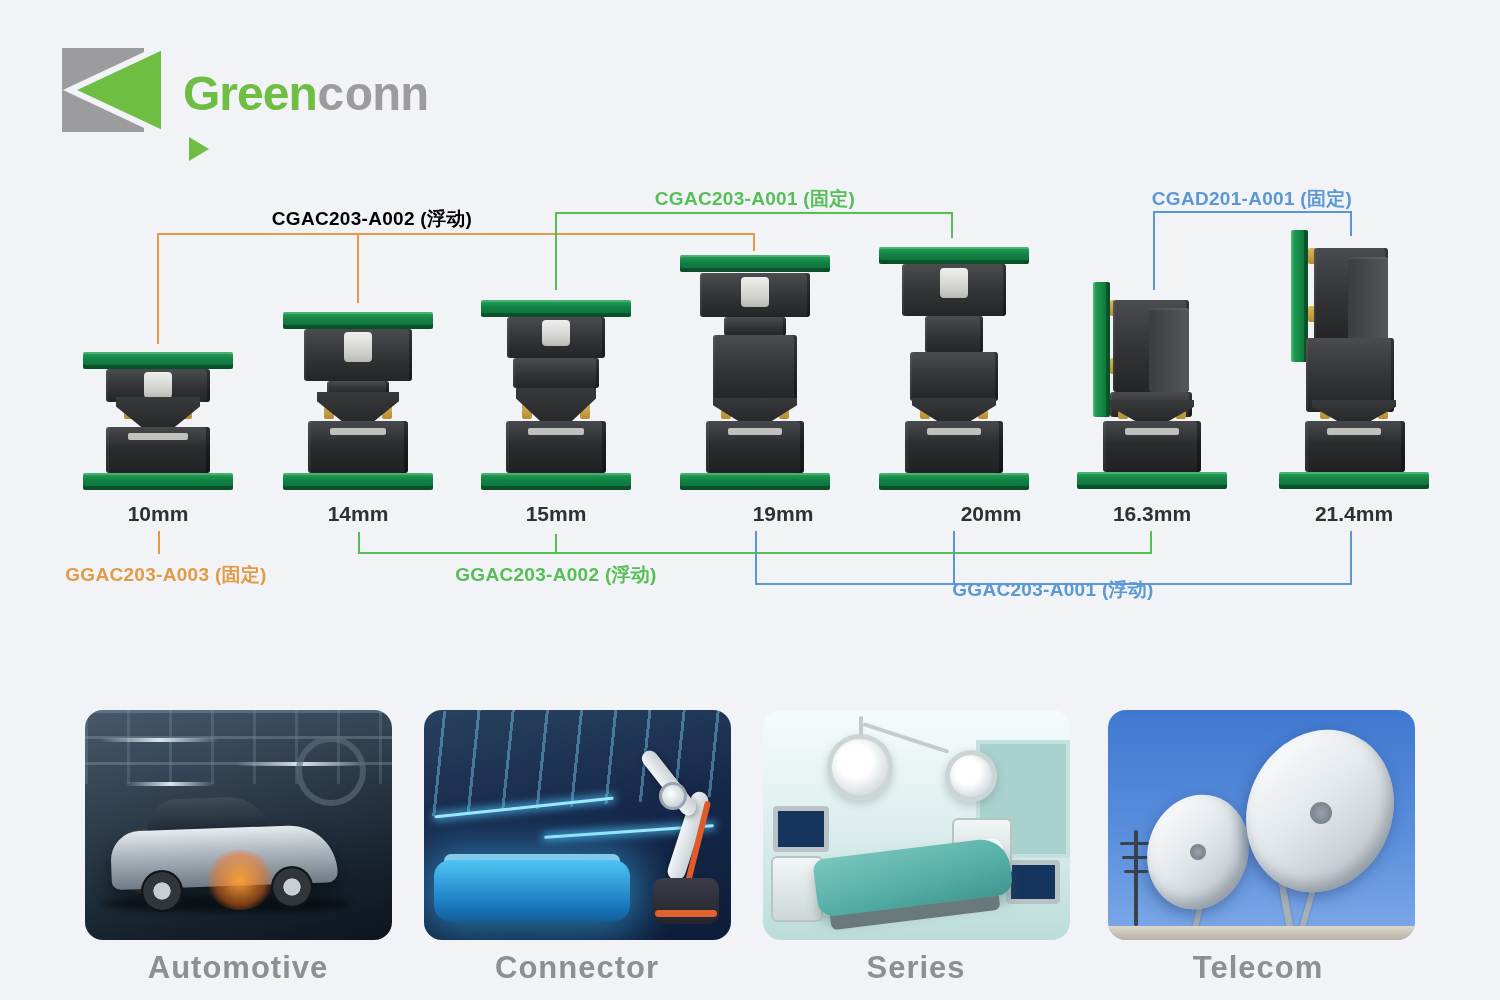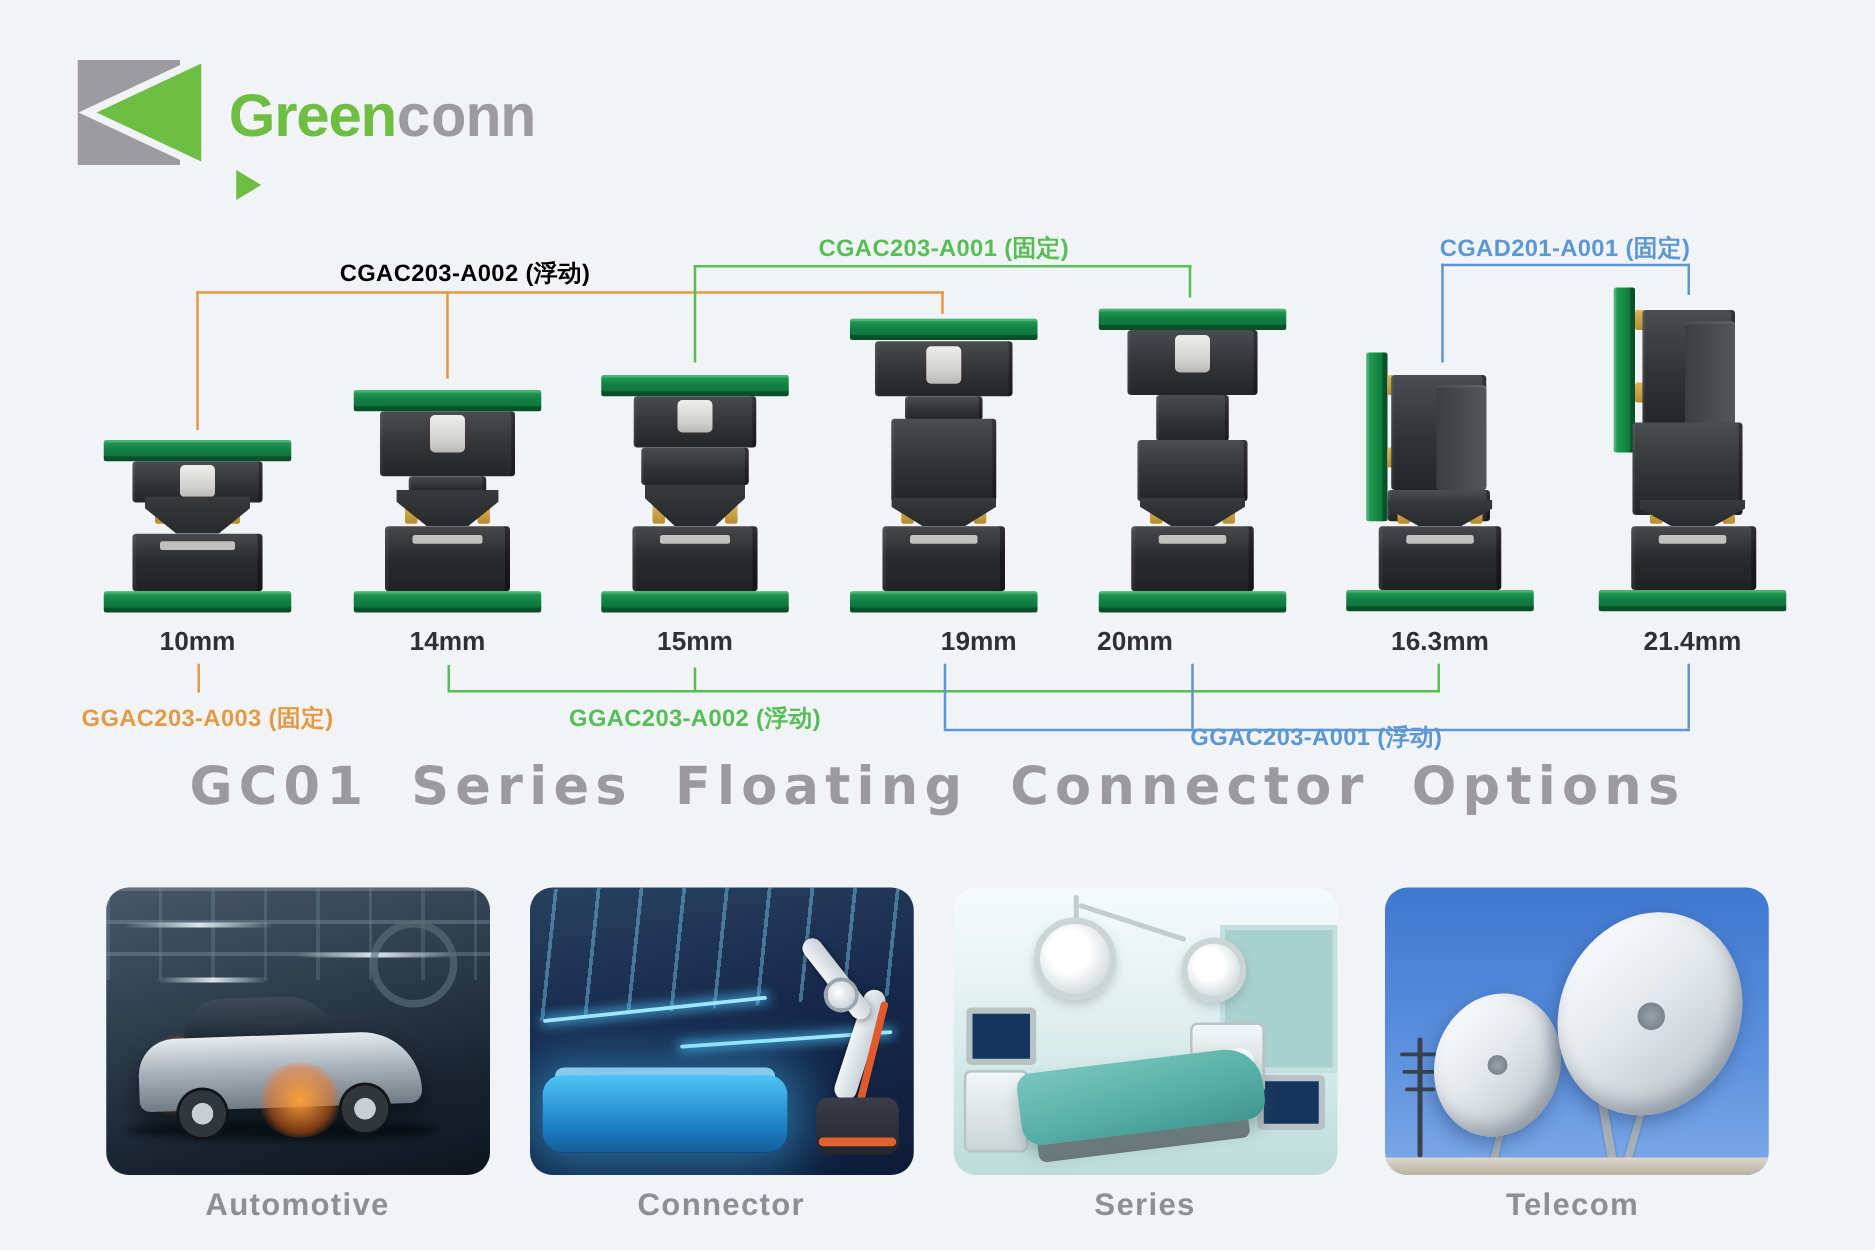--- a/index.html
+++ b/index.html
@@ -45,21 +45,21 @@
         background:linear-gradient(180deg,#ddb659 0%,#b58d30 100%);}
   .lightbar{position:absolute;height:7px;border-radius:2px;background:#cfcfcc;opacity:.9;}
 
   
   .title{position:absolute;left:0;right:0;top:604px;text-align:center;
          font-size:42px;font-weight:bold;color:#9B9B9E;
          letter-spacing:5px;word-spacing:14px;font-family:"DejaVu Sans","Liberation Sans",sans-serif;}
 
   
   .card{position:absolute;top:710px;width:307px;height:230px;border-radius:18px;overflow:hidden;}
-  .caption{position:absolute;top:950px;transform:translateX(-50%);font-size:25px;font-weight:600;
+  .caption{position:absolute;top:950px;transform:translateX(-50%);font-size:31px;font-weight:600;
            color:#8D8F93;letter-spacing:1px;white-space:nowrap;}
   .art{position:absolute;}
 
   
   .ph-auto{background:linear-gradient(165deg,#46586a 0%,#2e3e4d 38%,#17222e 75%,#0d141d 100%);}
   .ceil{top:0;left:0;right:0;height:74px;opacity:.5;
         background:repeating-linear-gradient(90deg,rgba(170,195,212,.35) 0 3px,transparent 3px 42px),
                    repeating-linear-gradient(180deg,rgba(190,210,225,.45) 0 3px,transparent 3px 26px);}
   .lampline{height:4px;border-radius:2px;background:linear-gradient(90deg,transparent,#dbe7ef,transparent);}
   .porthole{width:58px;height:58px;border-radius:50%;border:6px solid #5a6b7a;opacity:.65;}
@@ -218,21 +218,21 @@
     <div class="blk" style="left:902px;top:264px;width:104px;height:52px"></div>
     <div class="post" style="left:940px;top:268px;width:28px;height:30px"></div>
     <div class="blk" style="left:925px;top:316px;width:58px;height:37px"></div>
     <div class="blk" style="left:910px;top:352px;width:88px;height:49px"></div>
     <div class="gold" style="left:920px;top:403px;width:10px;height:16px"></div>
     <div class="gold" style="left:978px;top:403px;width:10px;height:16px"></div>
     <div class="plug" style="left:912px;top:398px;width:84px;height:23px"></div>
     <div class="recept" style="left:905px;top:421px;width:98px;height:52px"></div>
     <div class="lightbar" style="left:927px;top:428px;width:54px"></div>
     <div class="pcb-h" style="left:879px;top:473px;width:150px"></div>
-    <div class="mm" style="left:908px">20mm</div>
+    <div class="mm" style="left:991px">20mm</div>
   </div>
 
   <div>
     <div class="pcb-v" style="left:1093px;top:282px;height:135px"></div>
     <div class="gold" style="left:1110px;top:300px;width:12px;height:16px"></div>
     <div class="gold" style="left:1110px;top:358px;width:12px;height:16px"></div>
     <div class="blk" style="left:1113px;top:300px;width:76px;height:92px"></div>
     <div class="blk face" style="left:1149px;top:308px;width:40px;height:84px"></div>
     <div class="blk" style="left:1110px;top:392px;width:82px;height:25px"></div>
     <div class="gold" style="left:1118px;top:403px;width:10px;height:16px"></div>
@@ -253,21 +253,20 @@
     <div class="blk" style="left:1306px;top:338px;width:88px;height:74px"></div>
     <div class="gold" style="left:1320px;top:403px;width:10px;height:16px"></div>
     <div class="gold" style="left:1378px;top:403px;width:10px;height:16px"></div>
     <div class="plug" style="left:1312px;top:400px;width:84px;height:21px"></div>
     <div class="recept" style="left:1305px;top:421px;width:100px;height:51px"></div>
     <div class="lightbar" style="left:1327px;top:428px;width:54px"></div>
     <div class="pcb-h" style="left:1279px;top:472px;width:150px"></div>
     <div class="mm" style="left:1354px">21.4mm</div>
   </div>
 
-  <div class="title">GC01 Series Floating Connector Options</div>
 
   <div class="card ph-auto" style="left:85px">
     <div class="art ceil"></div>
     <div class="art lampline" style="left:14px;top:28px;width:120px"></div>
     <div class="art lampline" style="left:150px;top:52px;width:130px"></div>
     <div class="art lampline" style="left:40px;top:72px;width:90px"></div>
     <div class="art porthole" style="right:26px;top:26px"></div>
     <div class="art shadow"></div>
     <div class="art glowO" style="left:26px;top:118px;width:66px;height:66px"></div>
     <div class="art carroof"></div>

